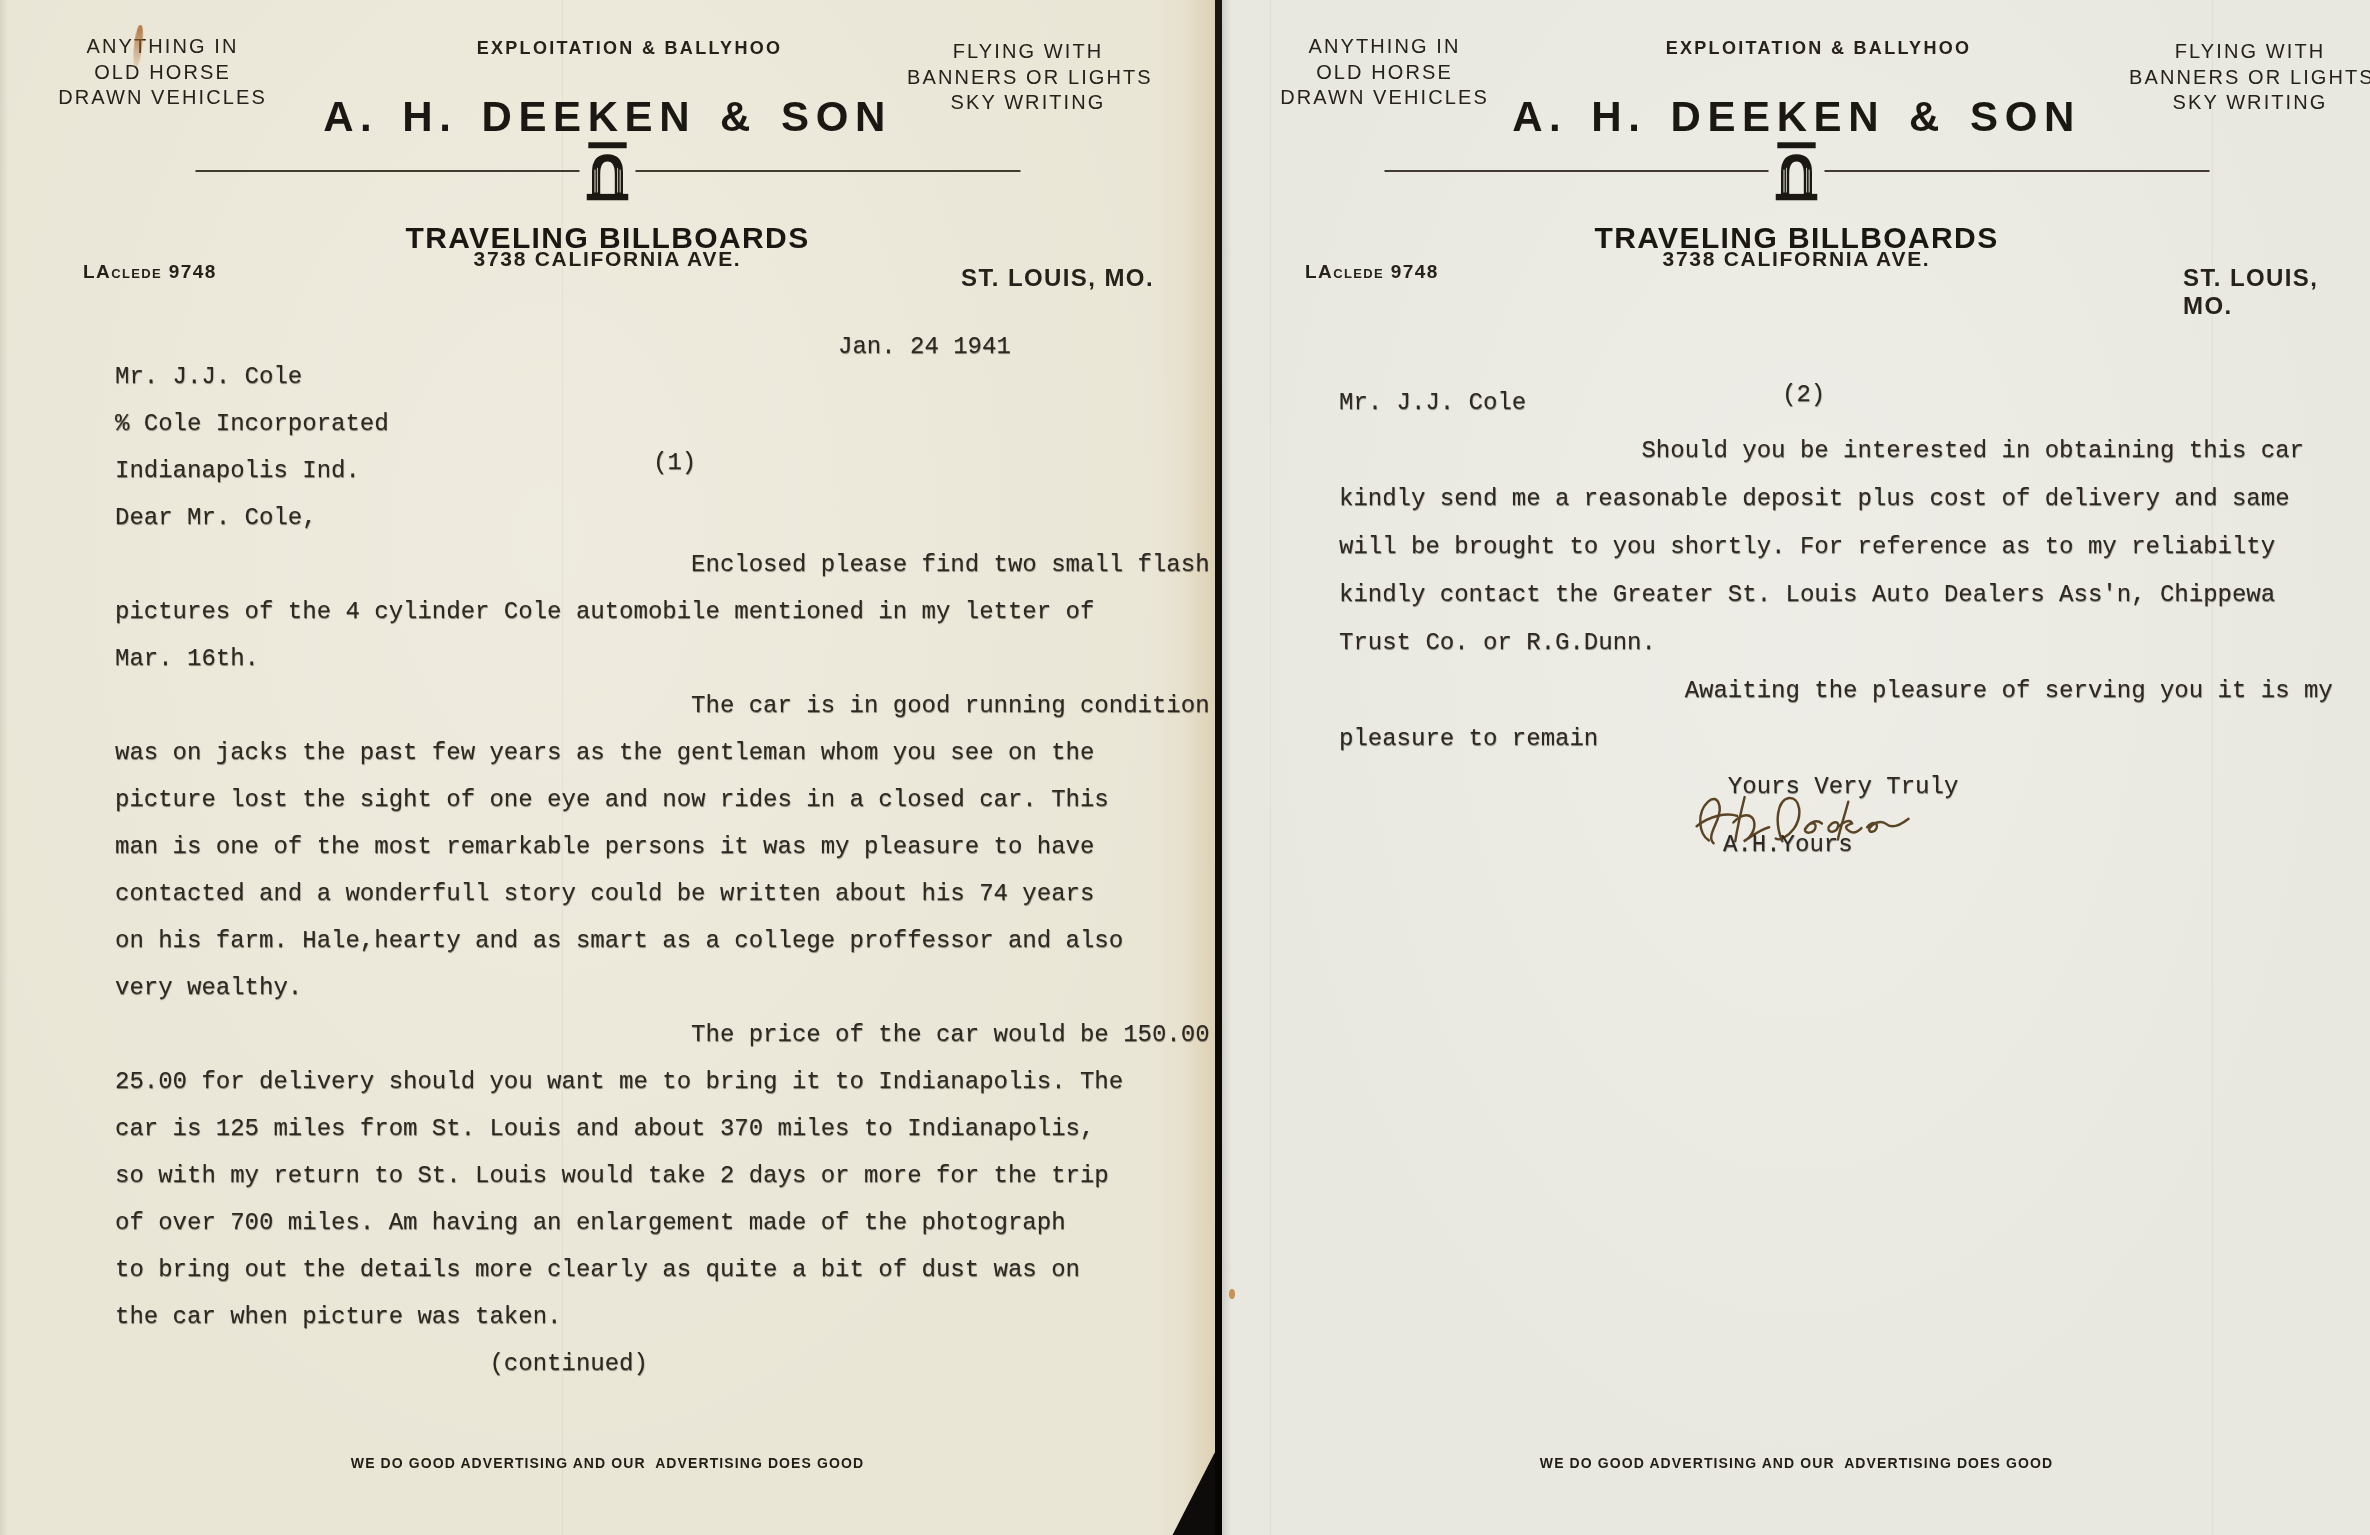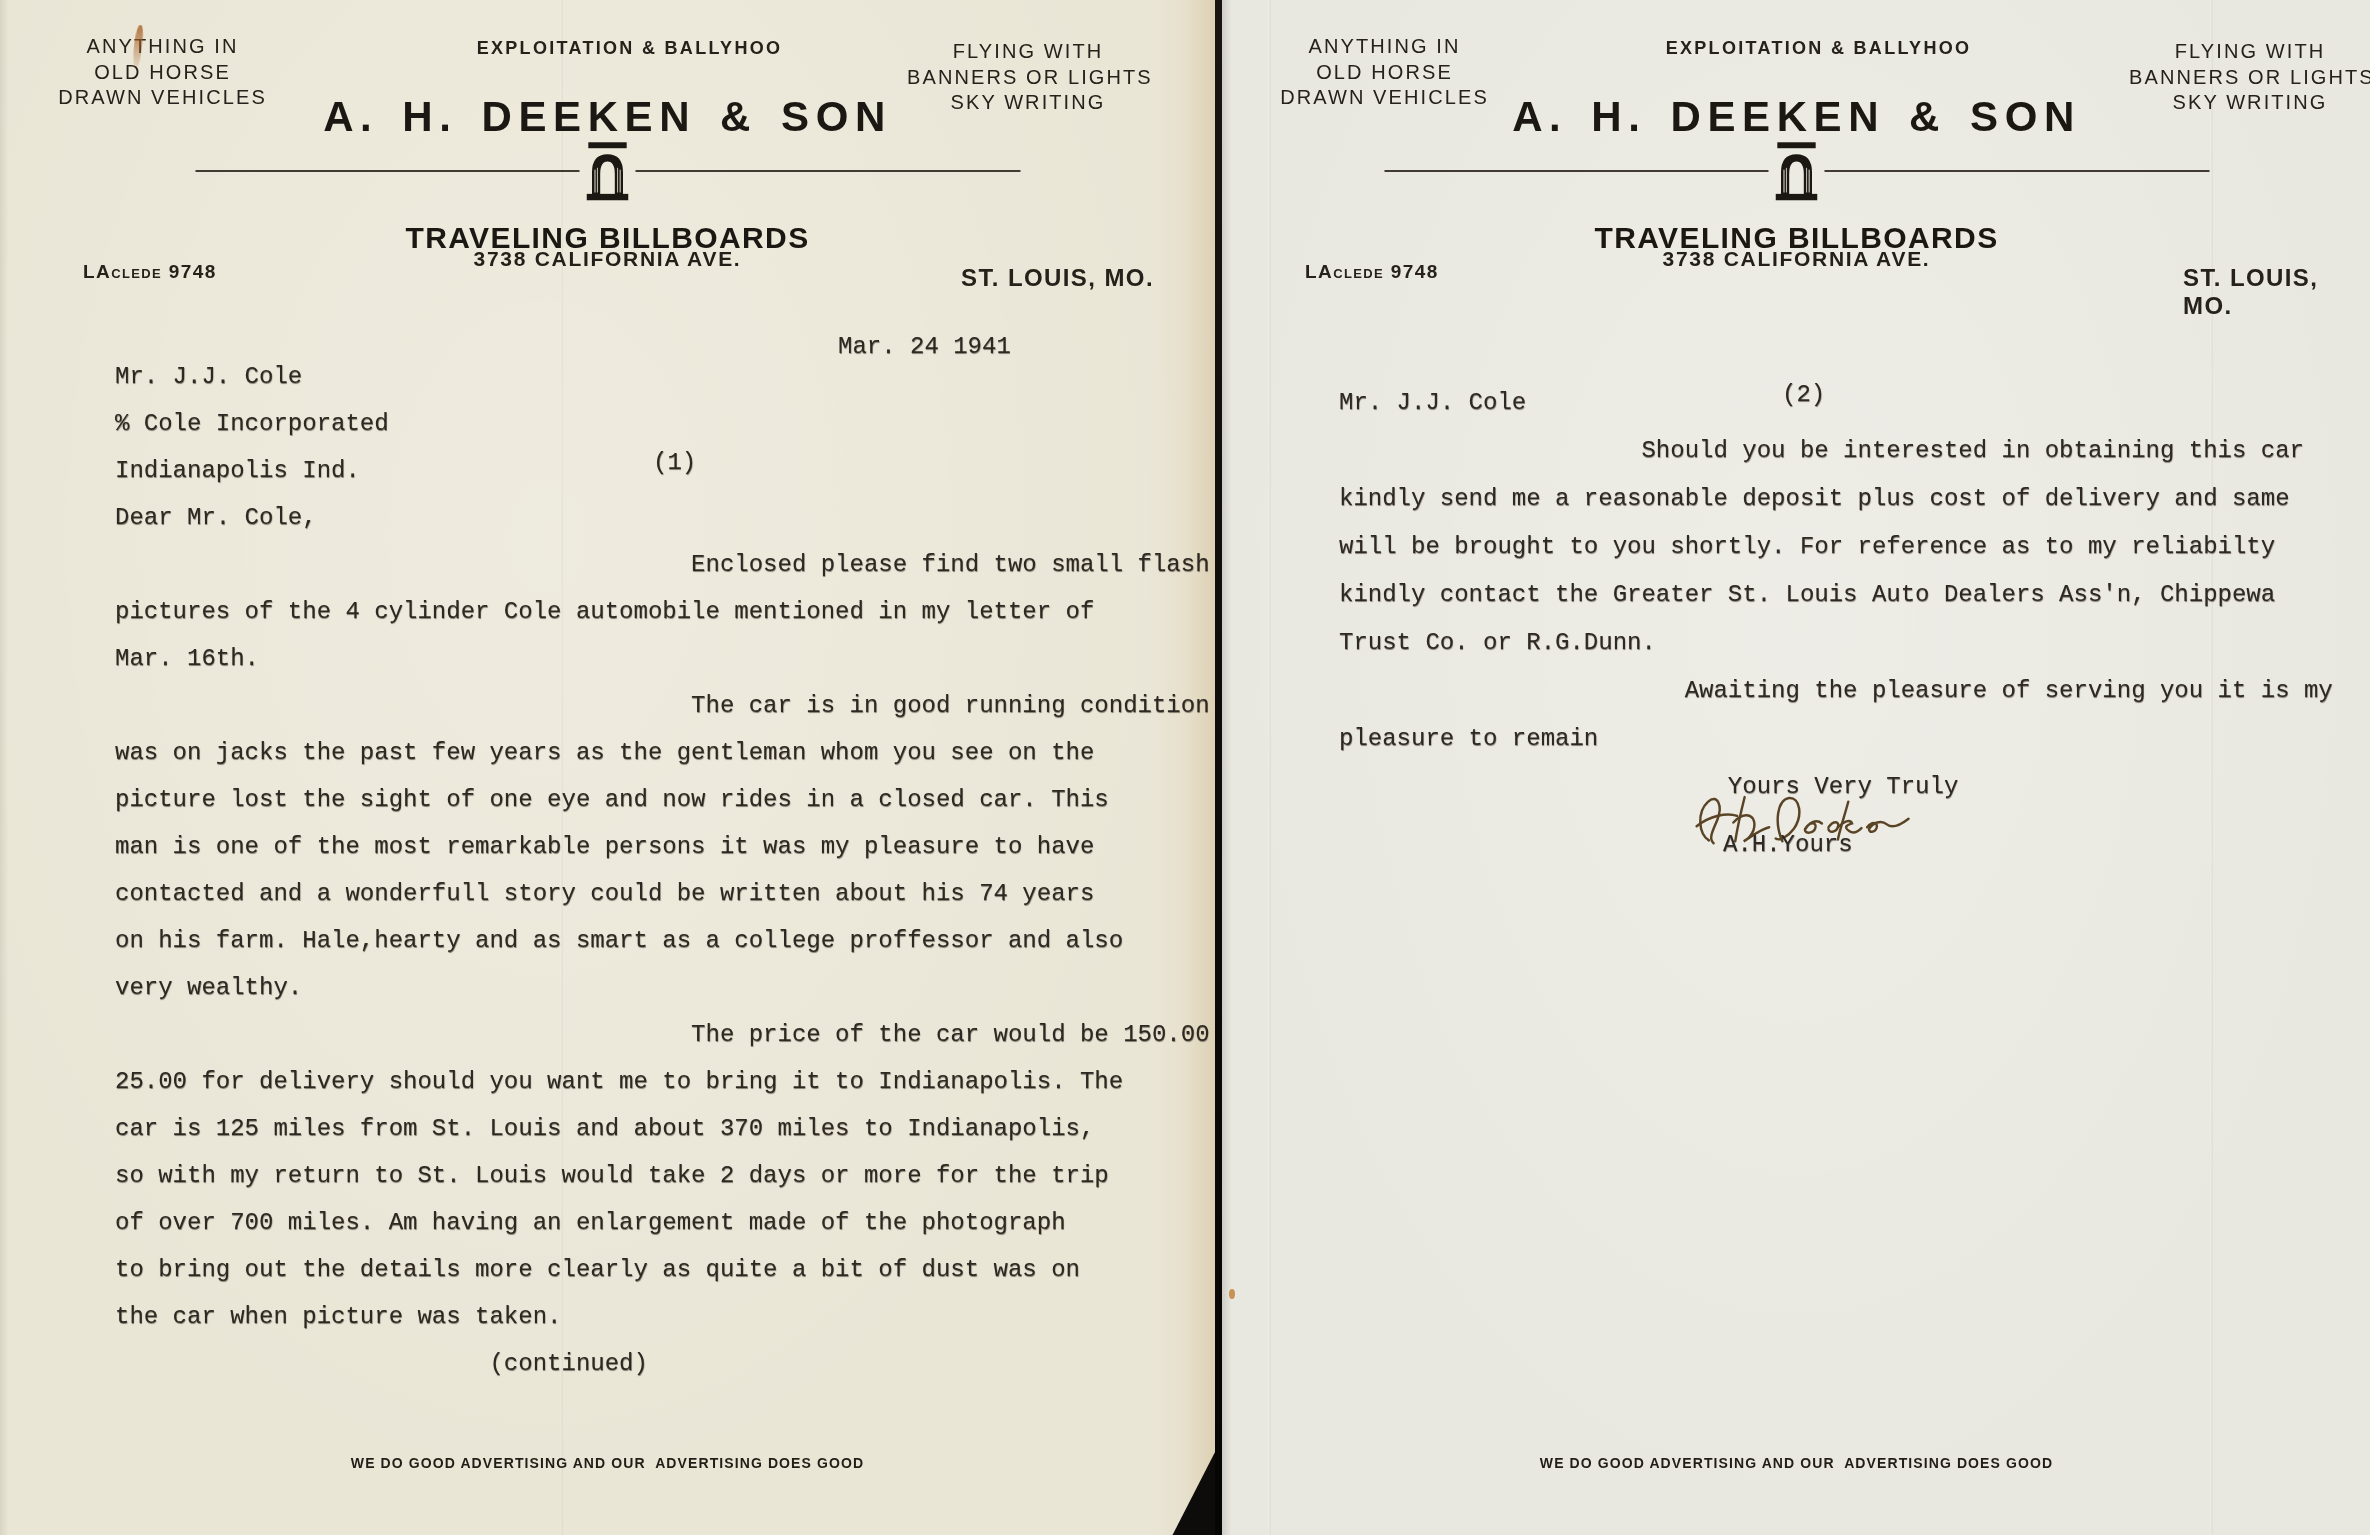--- a/index.html
+++ b/index.html
@@ -139,21 +139,21 @@
       </g>
     </svg>
     <div class="lh-rule"></div>
   </div>
 
   <div class="lh-type lh">TRAVELING BILLBOARDS</div>
   <div class="lh-address lh">3738 CALIFORNIA AVE.</div>
   <div class="lh-phone lh">LAclede 9748</div>
   <div class="lh-city lh">ST. LOUIS, MO.</div>
 
-  <div class="typewriter date-line">Mar. 24 1941</div>
+  <div class="typewriter date-line">Jan. 24 1941</div>
   <div class="typewriter pagenum-1">(1)</div>
   <div class="typewriter body-p1">Mr. J.J. Cole
 % Cole Incorporated
 Indianapolis Ind.
 Dear Mr. Cole,
                                         Enclosed please find two small flash light
 pictures of the 4 cylinder Cole automobile mentioned in my letter of
 Mar. 16th.
                                         The car is in good running condition and
 was on jacks the past few years as the gentleman whom you see on the

